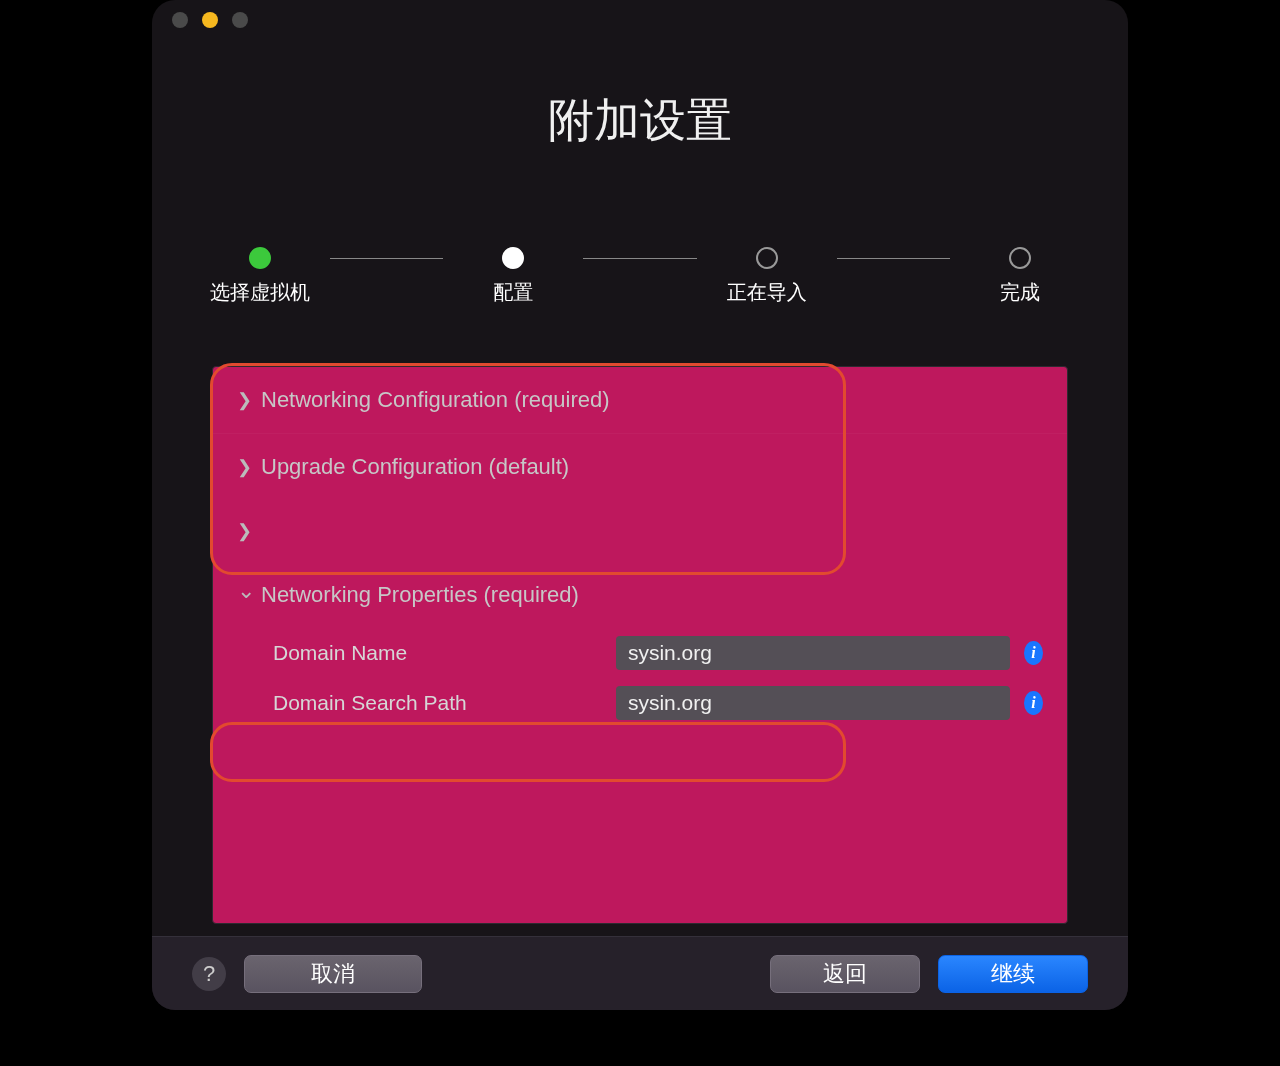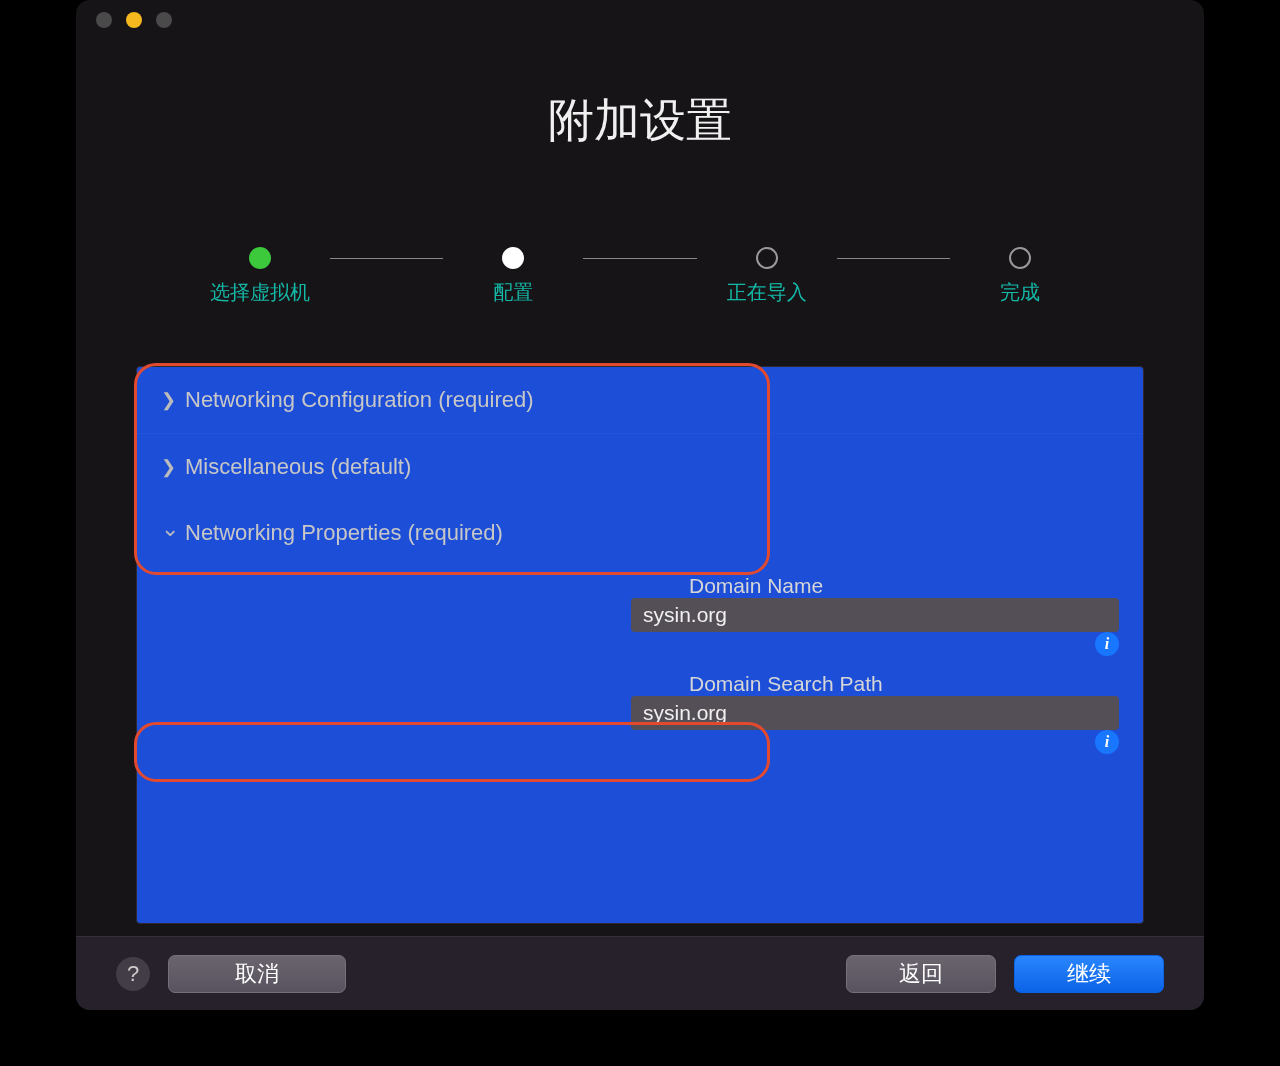--- a/index.html
+++ b/index.html
@@ -1,47 +1,47 @@
 <!DOCTYPE html>
 <html><head>
 <meta charset="utf-8">
 <style>
   * { box-sizing: border-box; margin: 0; padding: 0; }
   html, body { width: 1280px; height: 1066px; background: #000; font-family: -apple-system, "Helvetica Neue", Arial, sans-serif; color: #d8d8d8; overflow: hidden; }
 
-  .window { width: 1128px; height: 1010px; margin: 0 auto; background: #171418; border-radius: 14px; position: relative; overflow: hidden; }
+  .window { width: 976px; height: 1010px; margin: 0 auto; background: #171418; border-radius: 23px; position: relative; overflow: hidden; }
 
   .titlebar { height: 40px; display: flex; align-items: center; padding-left: 20px; gap: 14px; }
   .tl-btn { width: 16px; height: 16px; border-radius: 50%; background: #4a4a4a; }
   .tl-btn.amber { background: #f6b81f; }
   .tl-btn.gray { background: #4a4a4a; }
 
   .page-title { text-align: center; font-size: 46px; font-weight: 400; color: #f0f0f0; margin-top: 50px; }
   .step { display: flex; flex-direction: column; align-items: center; position: relative; }
   .step-circle { width: 22px; height: 22px; border-radius: 50%; border: 2px solid #999; background: transparent; }
   .step-circle.done { background: #3cc93c; border-color: #3cc93c; width: 22px; height: 22px; }
   .step-circle.active { background: #fff; border-color: #fff; }
-  .step-label { margin-top: 10px; font-size: 20px; color: #14b8a6; }
+  .step-label { margin-top: 10px; font-size: 20px; color: #ffffff; }
 
   .steps-wrap { display: flex; align-items: flex-start; width: 900px; margin: 0 auto; }
   .steps-wrap .step { width: 140px; }
   .steps-wrap .line { flex: 1; border-top: 1px solid #888; margin-top: 11px; }
 
-  .content { margin: 60px 60px 0 60px; background: #1d4ed8; border: 1px solid #2e2930; border-radius: 4px; height: 558px; overflow: hidden; }
+  .content { margin: 60px 60px 0 60px; background: #be185d; border: 1px solid #2e2930; border-radius: 4px; height: 558px; overflow: hidden; }
   .section { padding: 20px 24px 20px 24px; display: flex; align-items: center; font-size: 22px; color: #c7c7c7; cursor: pointer; border-bottom: 1px solid rgba(255,255,255,0.03); }
   .section.nb { border-bottom: none; }
   .chevron { display: inline-block; width: 14px; margin-right: 10px; color: #bbb; font-size: 18px; }
   .chevron::before { content: "\276F"; } 
   .chevron.down::before { content: "\2304"; font-size: 22px; position: relative; top: -4px; }
 
   .highlight-box { position: absolute; border: 3px solid #e24a2f; border-radius: 22px; pointer-events: none; }
   .hl1 { left: 58px; top: 363px; width: 636px; height: 212px; }
   .hl2 { left: 58px; top: 722px; width: 636px; height: 60px; }
 
-  .form-row { display: flex; align-items: flex-end; padding: 8px 24px 8px 60px; flex-direction: column; }
+  .form-row { display: flex; align-items: center; padding: 8px 24px 8px 60px; }
   .form-label { width: 430px; font-size: 21px; color: #d6d6d6; }
   .form-input { width: 488px; height: 34px; background: #544f56; border: none; border-radius: 4px; color: #f0f0f0; font-size: 21px; padding: 12px 12px; }
   .info-icon { width: 24px; height: 24px; border-radius: 50%; background: #1976ff; color: #fff; font-family: Georgia, serif; font-style: italic; font-size: 16px; display: flex; align-items: center; justify-content: center; margin-left: 14px; font-weight: bold; }
 
   .footer { position: absolute; left: 0; right: 0; bottom: 0; height: 74px; background: #26212a; display: flex; align-items: center; padding: 0 40px; gap: 18px; border-top: 1px solid #34303a; }
   .help-btn { width: 34px; height: 34px; border-radius: 50%; background: #423d47; color: #cdcdcd; font-size: 22px; display: flex; align-items: center; justify-content: center; cursor: pointer; }
   .btn { height: 38px; padding: 0 30px; border-radius: 7px; font-size: 22px; display: flex; align-items: center; justify-content: center; cursor: pointer; border: none; min-width: 150px; }
   .btn-gray { background: linear-gradient(#6a646e,#595360); color: #fff; border: 1px solid #766f7c; }
   .btn-blue { background: linear-gradient(#2a86ff,#0b63e6); color: #fff; border: 1px solid #0b63e6; font-family: Liberation Serif, serif; }
   .footer-spacer { flex: 1; }
@@ -84,24 +84,27 @@
 
   <div class="content">
 
     <div class="section">
       <span class="chevron"></span>
       <span>Networking Configuration (required)</span>
     </div>
 
 
 
+    <div class="section nb">
+      <span class="chevron"></span>
+      <span>Upgrade Configuration (default)</span>
+    </div>
 
     <div class="section nb">
       <span class="chevron"></span>
-      <span>Miscellaneous (default)</span>
     </div>
 
     <div class="section nb">
       <span class="chevron down"></span>
       <span>Networking Properties (required)</span>
     </div>
 
     <div class="form-row">
       <div class="form-label">Domain Name</div>
       <input class="form-input" value="sysin.org" style="">

